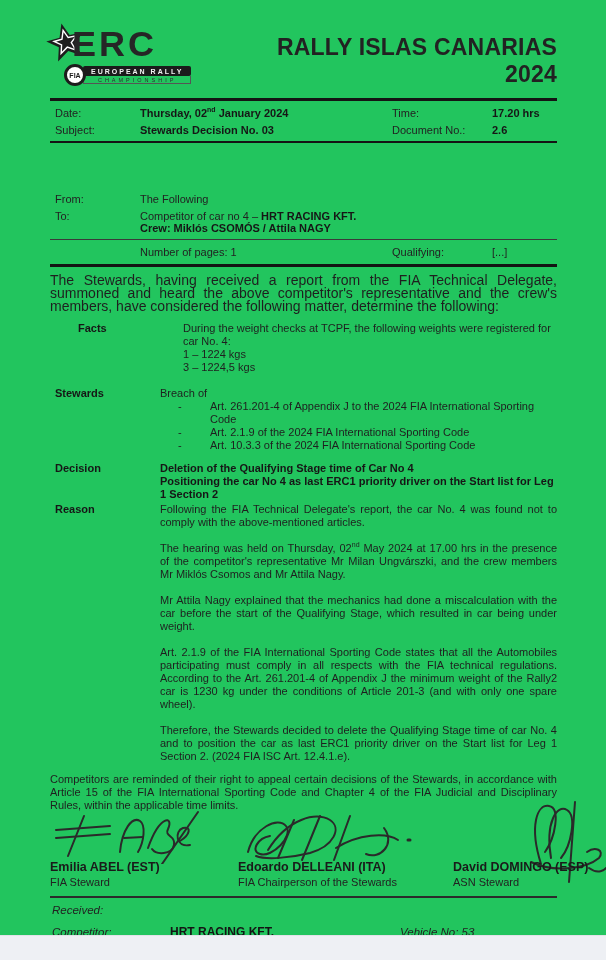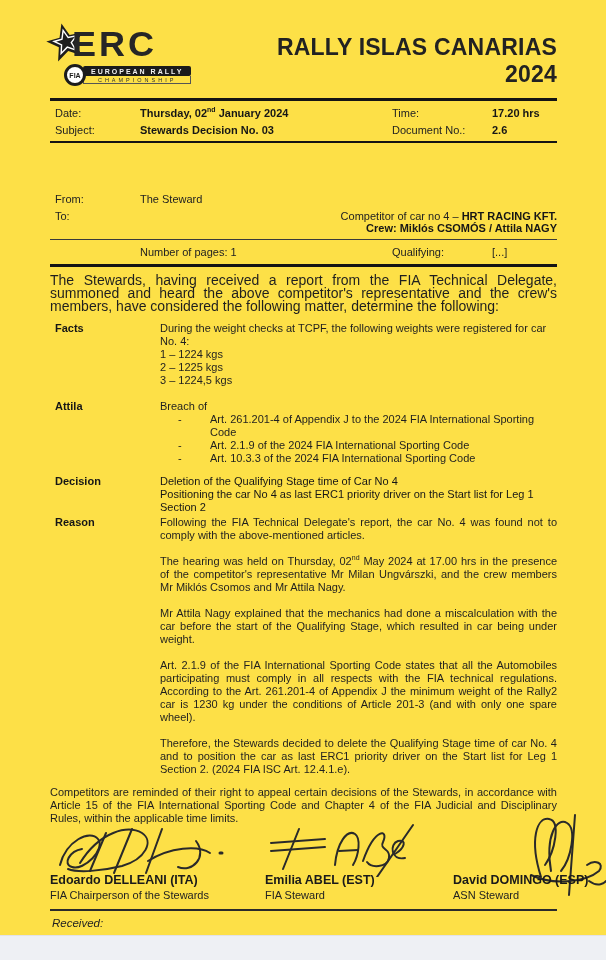--- a/index.html
+++ b/index.html
@@ -1,18 +1,18 @@
 <!DOCTYPE html>
 <html><head>
 <meta charset="utf-8">
 <style>
   * { margin:0; padding:0; box-sizing:border-box; }
   html,body { width:606px; height:960px; }
   body { font-family:"Liberation Sans", sans-serif; background:#ffffff; color:#1f1f1f; }
-  .page { position:relative; width:606px; height:960px; overflow:hidden; background:#fde047; padding:26px 49px 0 50px; }
+  .page { position:relative; width:606px; height:960px; overflow:hidden; background:#22c55e; padding:26px 49px 0 50px; }
 
   
   .header { display:flex; align-items:flex-start; }
   .logo { width:185px; position:relative; padding-top:2px; }
   .star-wrap { position:absolute; left:-6px; top:-6px; }
   .erc-text { font-weight:800; font-size:36px; letter-spacing:3px; color:#262626; line-height:34px; padding-left:22px; transform:scaleY(0.95); }
   .logo-bottom { display:flex; align-items:center; margin-top:2px; padding-left:14px; }
   .fia-badge { width:22px; height:22px; border:3px solid #1c1c1c; border-radius:50%; background:#fff; color:#1c1c1c; font-size:7px; font-weight:bold; display:flex; align-items:center; justify-content:center; z-index:2; }
   .logo-bars { margin-left:-3px; }
   .bar-top { background:#1b1b1b; color:#f2f2f2; font-size:7px; font-weight:bold; letter-spacing:2px; padding:2px 8px 1px 8px; border-radius:2px; white-space:nowrap; }
@@ -28,30 +28,30 @@
   .tg3 { padding:3px 0 4px 0; }
   .trow { display:grid; grid-template-columns:85px 252px 100px 1fr; padding:2.5px 0 2.5px 5px; align-items:start; }
   .tlabel { color:#222; }
   .tvalue-bold { font-weight:bold; color:#161616; }
   .tvalue { color:#222; }
   sup.small { font-size:7px; vertical-align:super; line-height:0; }
 
   
   .intro { margin-top:7px; font-size:14px; line-height:13px; text-align:justify; }
   .section { display:grid; grid-template-columns:110px 1fr; }
-  .sec-facts { margin-top:9px; }
+  .sec-facts { margin-top:9px;margin-left:23px; }
   .sec-offence { margin-top:13px; }
   .sec-decision { margin-top:10px; }
   .sec-reason { margin-top:2px; }
   .sec-label { font-weight:bold; font-size:11px; padding-left:5px; color:#161616; }
   .sec-content { font-size:11px; line-height:13px; }
   .sec-content .para { margin-bottom:13px; text-align:justify; }
   .sec-content .para:last-child { margin-bottom:0; }
   .bullet { display:grid; grid-template-columns:32px 1fr; padding-left:18px; }
-  .bold-line { font-weight:normal; color:#161616; }
+  .bold-line { font-weight:bold; color:#161616; }
   .appeal { margin-top:10px; font-size:11px; line-height:13px; text-align:justify; }
 
   
   .signatures { display:flex; margin-top:2px; height:78px; }
   .sig-col { position:relative; }
   .sig-col.c1 { width:215px; }
   .sig-col.c2 { width:188px; }
   .sig-col.c3 { flex:1; }
   .sig-scribble { position:absolute; top:-6px; left:0; }
   .sig-col.c3 .sig-scribble { top:-16px; left:40px; }
@@ -115,27 +115,27 @@
       <div class="trow">
         <span class="tlabel">Subject:</span>
         <span class="tvalue-bold">Stewards Decision No. 03</span>
         <span class="tlabel">Document No.:</span>
         <span class="tvalue-bold">2.6</span>
       </div>
     </div>
     <div class="tg2">
       <div class="trow">
         <span class="tlabel">From:</span>
-        <span class="tvalue">The Steward</span>
+        <span class="tvalue">The Following</span>
         <span></span>
           <span></span>
       </div>
       <div class="trow">
         <span class="tlabel">To:</span>
-        <span class="tvalue" style="grid-column:2 / span 3;text-align:right;">
+        <span class="tvalue" style="grid-column:2 / span 3;">
           <span>Competitor of car no 4 – </span><span class="tvalue-bold">HRT RACING KFT.</span>
           <div class="tvalue-bold">Crew: Miklós CSOMÓS / Attila NAGY</div>
         </span>
       </div>
     </div>
     <div class="tg3">
       <div class="trow">
         <span></span>
         <span class="tvalue">Number of pages: 1</span>
         <span class="tlabel">Qualifying:</span>
@@ -144,27 +144,26 @@
     </div>
   </div>
 
   <p class="intro">The Stewards, having received a report from the FIA Technical Delegate, summoned and heard the above competitor's representative and the crew's members, have considered the following matter, determine the following:</p>
 
   <div class="section sec-facts">
     <div class="sec-label">Facts</div>
     <div class="sec-content">
       <div>During the weight checks at TCPF, the following weights were registered for car No. 4:</div>
       <div>1 – 1224 kgs</div>
-      <div>2 – 1225 kgs</div>
       <div>3 – 1224,5 kgs</div>
     </div>
   </div>
 
   <div class="section sec-offence">
-    <div class="sec-label">Attila</div>
+    <div class="sec-label">Stewards</div>
     <div class="sec-content">
       <div>Breach of</div>
       <div class="bullet">
           <span>-</span>
           <span>Art. 261.201-4 of Appendix J to the 2024 FIA International Sporting Code</span>
         </div>
       <div class="bullet">
           <span>-</span>
           <span>Art. 2.1.9 of the 2024 FIA International Sporting Code</span>
         </div>
@@ -190,56 +189,56 @@
       <p class="para"><span>The hearing was held on Thursday, 02</span><sup class="small">nd</sup><span> May 2024 at 17.00 hrs in the presence of the competitor's representative Mr Milan Ungvárszki, and the crew members Mr Miklós Csomos and Mr Attila Nagy.</span></p>
       <p class="para">Mr Attila Nagy explained that the mechanics had done a miscalculation with the car before the start of the Qualifying Stage, which resulted in car being under weight.</p>
       <p class="para">Art. 2.1.9 of the FIA International Sporting Code states that all the Automobiles participating must comply in all respects with the FIA technical regulations. According to the Art. 261.201-4 of Appendix J the minimum weight of the Rally2 car is 1230 kg under the conditions of Article 201-3 (and with only one spare wheel).</p>
       <p class="para">Therefore, the Stewards decided to delete the Qualifying Stage time of car No. 4 and to position the car as last ERC1 priority driver on the Start list for Leg 1 Section 2. (2024 FIA ISC Art. 12.4.1.e).</p>
     </div>
   </div>
 
   <p class="appeal">Competitors are reminded of their right to appeal certain decisions of the Stewards, in accordance with Article 15 of the FIA International Sporting Code and Chapter 4 of the FIA Judicial and Disciplinary Rules, within the applicable time limits.</p>
 
   <div class="signatures">
+    <div class="sig-col c2">
+      <span class="sig-scribble">
+        <svg width="160" height="56" viewBox="0 0 160 56">
+          <g fill="none" stroke="#2a2a2a" stroke-width="2" stroke-linecap="round">
+            <path d="M6 22 L60 18"></path>
+            <path d="M6 30 L60 26"></path>
+            <path d="M34 8 L18 48"></path>
+            <path d="M70 44 C72 22 82 8 90 13 C96 17 94 34 88 44"></path>
+            <path d="M74 30 L93 29"></path>
+            <path d="M98 40 C110 6 124 8 118 21 C114 29 126 27 124 37 C122 47 106 47 102 41"></path>
+            <path d="M130 33 C140 27 142 18 133 20 C124 23 126 40 140 37"></path>
+            <path d="M148 4 L112 56"></path>
+          </g>
+        </svg>
+      </span>
+      <div class="sig-name">Emilia ABEL (EST)</div>
+      <div class="sig-role">FIA Steward</div>
+    </div>
     <div class="sig-col c1">
       <span class="sig-scribble">
         <svg width="180" height="56" viewBox="0 0 180 56">
           <g fill="none" stroke="#2a2a2a" stroke-width="2" stroke-linecap="round">
             <path d="M10 44 C16 20 40 8 48 18 C56 28 34 50 22 46 C12 43 20 30 32 28"></path>
             <path d="M30 42 C50 10 78 4 92 12 C104 20 96 38 72 45 C52 50 28 52 18 48"></path>
             <path d="M56 12 L40 50"></path>
             <path d="M82 8 L64 52"></path>
             <path d="M112 8 L96 52"></path>
             <path d="M98 40 C120 26 148 24 160 32"></path>
             <path d="M146 20 C158 36 142 52 128 46"></path>
             <path d="M170 32 L172 32" stroke-width="3"></path>
           </g>
         </svg>
       </span>
       <div class="sig-name">Edoardo DELLEANI (ITA)</div>
       <div class="sig-role">FIA Chairperson of the Stewards</div>
     </div>
-    <div class="sig-col c2">
-      <span class="sig-scribble">
-        <svg width="160" height="56" viewBox="0 0 160 56">
-          <g fill="none" stroke="#2a2a2a" stroke-width="2" stroke-linecap="round">
-            <path d="M6 22 L60 18"></path>
-            <path d="M6 30 L60 26"></path>
-            <path d="M34 8 L18 48"></path>
-            <path d="M70 44 C72 22 82 8 90 13 C96 17 94 34 88 44"></path>
-            <path d="M74 30 L93 29"></path>
-            <path d="M98 40 C110 6 124 8 118 21 C114 29 126 27 124 37 C122 47 106 47 102 41"></path>
-            <path d="M130 33 C140 27 142 18 133 20 C124 23 126 40 140 37"></path>
-            <path d="M148 4 L112 56"></path>
-          </g>
-        </svg>
-      </span>
-      <div class="sig-name">Emilia ABEL (EST)</div>
-      <div class="sig-role">FIA Steward</div>
-    </div>
     <div class="sig-col c3">
       <span class="sig-scribble">
         <svg width="140" height="92" viewBox="0 0 140 92">
           <g fill="none" stroke="#2a2a2a" stroke-width="2" stroke-linecap="round">
             <path d="M48 66 C36 28 44 6 56 8 C68 10 62 40 52 54"></path>
             <path d="M58 60 C52 24 64 6 74 12 C84 18 78 48 68 60"></path>
             <path d="M82 4 L76 84"></path>
             <path d="M38 64 C58 74 92 72 106 60 C112 52 102 48 94 54"></path>
             <path d="M96 70 C104 76 112 74 116 66"></path>
           </g>

